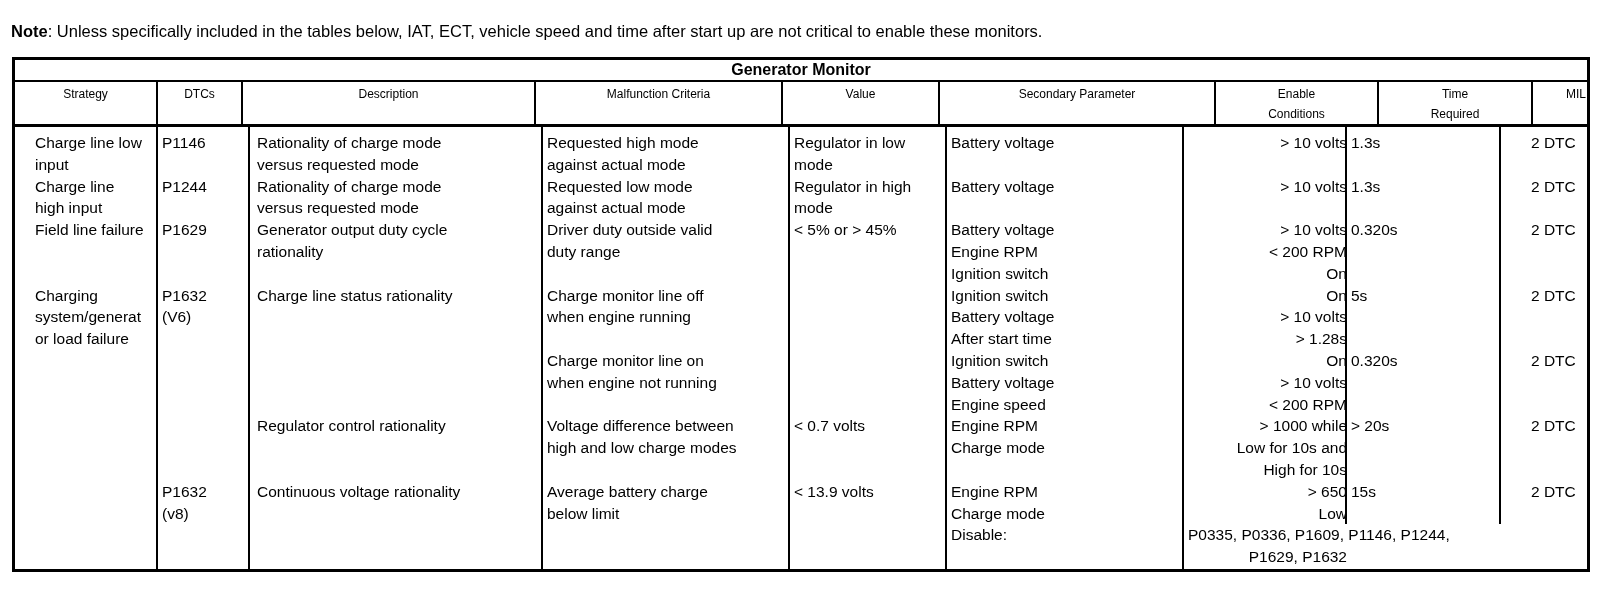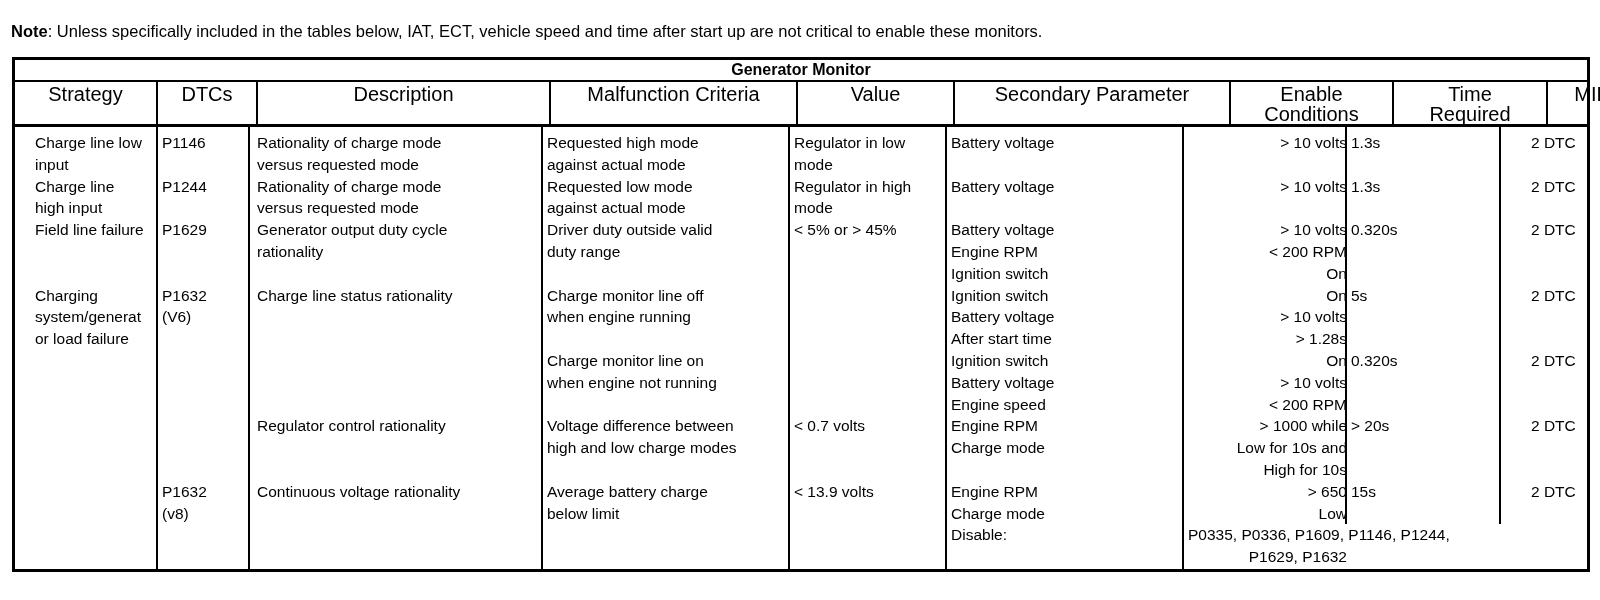--- a/index.html
+++ b/index.html
@@ -38,21 +38,21 @@
     line-height: 20px;
     text-align: center;
     font-weight: bold;
     font-size: 16px;
     border-bottom: 2px solid #000000;
   }
   .header-row {
     display: flex;
     height: 42px;
     border-bottom: 3px solid #000000;
-    font-size: 20px;
+    font-size: 12px;
   }
   .header-cell {
     box-sizing: border-box;
     border-right: 2px solid #000000;
     text-align: center;
     padding-top: 2px;
     line-height: 20px;
     flex-shrink: 0;
   }
   .header-cell:last-child { border-right: none; }
@@ -87,21 +87,21 @@
 <div class="page">
 
   <p class="note"><b>Note</b><span>: Unless specifically included in the tables below, IAT, ECT, vehicle speed and time after start up are not critical to enable these monitors.</span></p>
 
   <div class="gen-table">
     <div class="title-row">Generator Monitor</div>
     <div class="header-row" id="header-row">
         <div class="header-cell" style="width: 143px;">
           <div>Strategy</div>
         </div>
-        <div class="header-cell" style="width: 100px;">
+        <div class="header-cell" style="width: 85px;">
           <div>DTCs</div>
         </div>
         <div class="header-cell" style="width: 293px;">
           <div>Description</div>
         </div>
         <div class="header-cell" style="width: 247px;">
           <div>Malfunction Criteria</div>
         </div>
         <div class="header-cell" style="width: 157px;">
           <div>Value</div>

